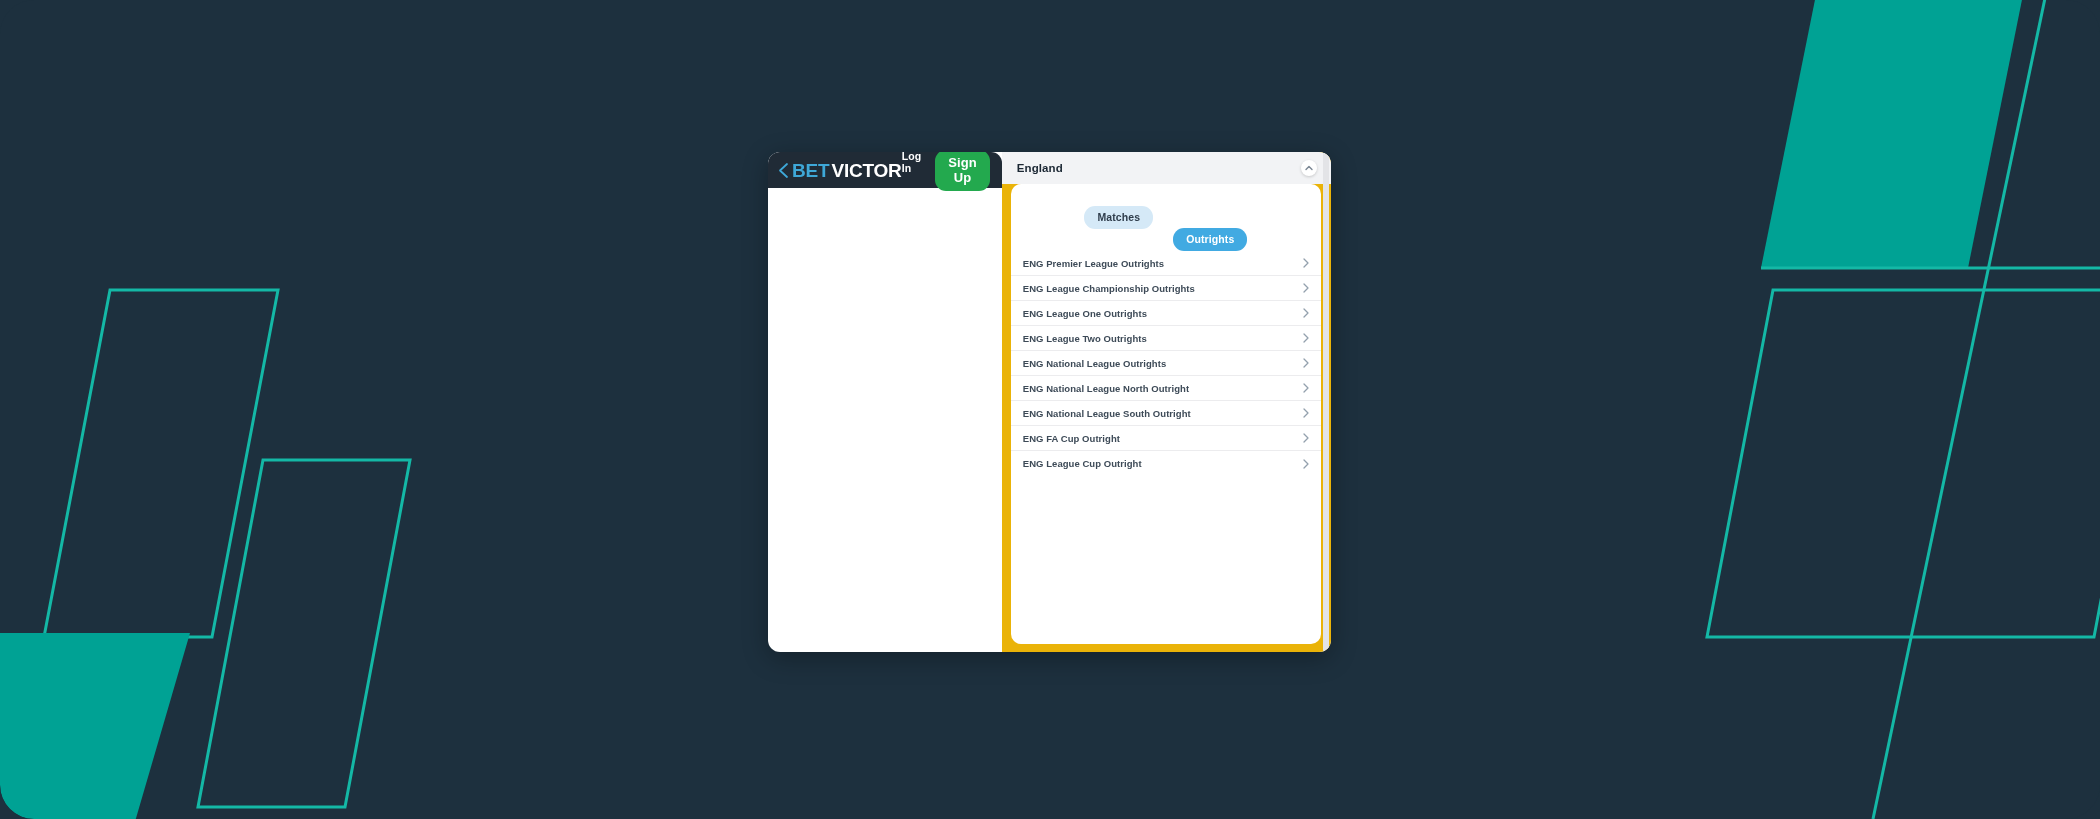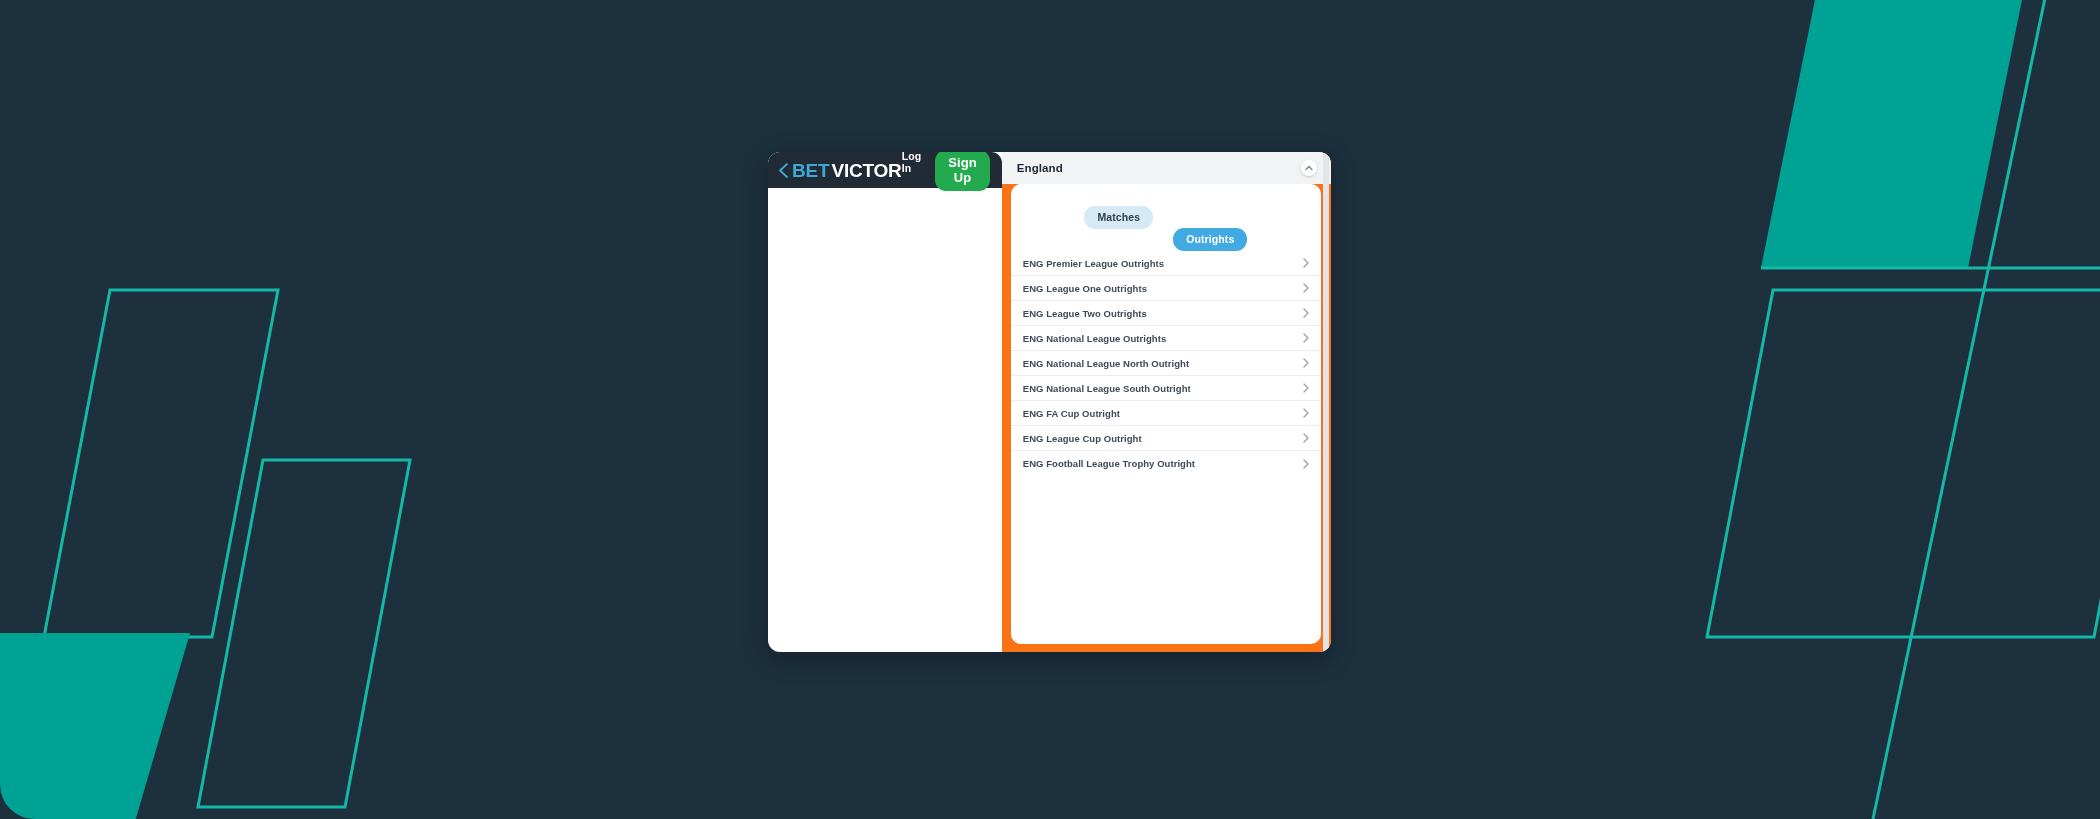--- a/index.html
+++ b/index.html
@@ -107,21 +107,21 @@
     padding: 5px 13px 6px;
     cursor: pointer;
     font-family: inherit;
     letter-spacing: 0.1px;
   }
 
   
   #card-body {
     position: relative;
     flex: 1;
-    background: #f97316;
+    background: #eab308;
     display: flex;
     flex-direction: column;
     overflow: hidden;
     justify-content: space-between;
   }
 
   
   #section-header {
     flex: 0 0 32px;
     display: flex;
@@ -301,20 +301,26 @@
             </div>
 
           <ul id="league-list">
               <li class="league-row">
                 <span class="league-label">ENG Premier League Outrights</span>
                 <svg class="row-chevron" width="6" height="10" viewBox="0 0 6 10">
                   <polyline points="1,1 5,5 1,9" fill="none" stroke="#93a0ad" stroke-width="1.3" stroke-linecap="round" stroke-linejoin="round"></polyline>
                 </svg>
               </li>
               <li class="league-row">
+                <span class="league-label">ENG League Championship Outrights</span>
+                <svg class="row-chevron" width="6" height="10" viewBox="0 0 6 10">
+                  <polyline points="1,1 5,5 1,9" fill="none" stroke="#93a0ad" stroke-width="1.3" stroke-linecap="round" stroke-linejoin="round"></polyline>
+                </svg>
+              </li>
+              <li class="league-row">
                 <span class="league-label">ENG League One Outrights</span>
                 <svg class="row-chevron" width="6" height="10" viewBox="0 0 6 10">
                   <polyline points="1,1 5,5 1,9" fill="none" stroke="#93a0ad" stroke-width="1.3" stroke-linecap="round" stroke-linejoin="round"></polyline>
                 </svg>
               </li>
               <li class="league-row">
                 <span class="league-label">ENG League Two Outrights</span>
                 <svg class="row-chevron" width="6" height="10" viewBox="0 0 6 10">
                   <polyline points="1,1 5,5 1,9" fill="none" stroke="#93a0ad" stroke-width="1.3" stroke-linecap="round" stroke-linejoin="round"></polyline>
                 </svg>
@@ -338,26 +344,20 @@
                 </svg>
               </li>
               <li class="league-row">
                 <span class="league-label">ENG FA Cup Outright</span>
                 <svg class="row-chevron" width="6" height="10" viewBox="0 0 6 10">
                   <polyline points="1,1 5,5 1,9" fill="none" stroke="#93a0ad" stroke-width="1.3" stroke-linecap="round" stroke-linejoin="round"></polyline>
                 </svg>
               </li>
               <li class="league-row">
                 <span class="league-label">ENG League Cup Outright</span>
-                <svg class="row-chevron" width="6" height="10" viewBox="0 0 6 10">
-                  <polyline points="1,1 5,5 1,9" fill="none" stroke="#93a0ad" stroke-width="1.3" stroke-linecap="round" stroke-linejoin="round"></polyline>
-                </svg>
-              </li>
-              <li class="league-row">
-                <span class="league-label">ENG Football League Trophy Outright</span>
                 <svg class="row-chevron" width="6" height="10" viewBox="0 0 6 10">
                   <polyline points="1,1 5,5 1,9" fill="none" stroke="#93a0ad" stroke-width="1.3" stroke-linecap="round" stroke-linejoin="round"></polyline>
                 </svg>
               </li>
             </ul>
 
         </div>
       </div>
 
       <div id="card-scrollbar">

